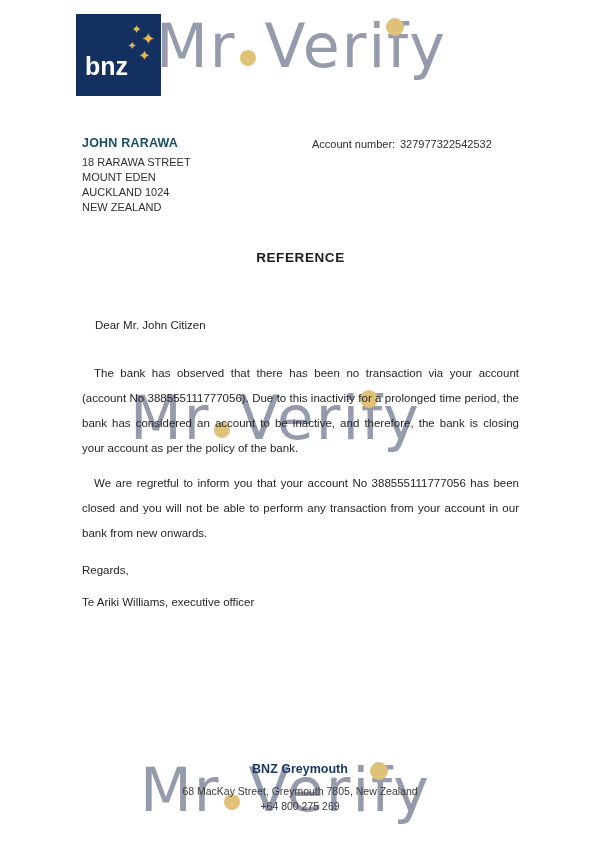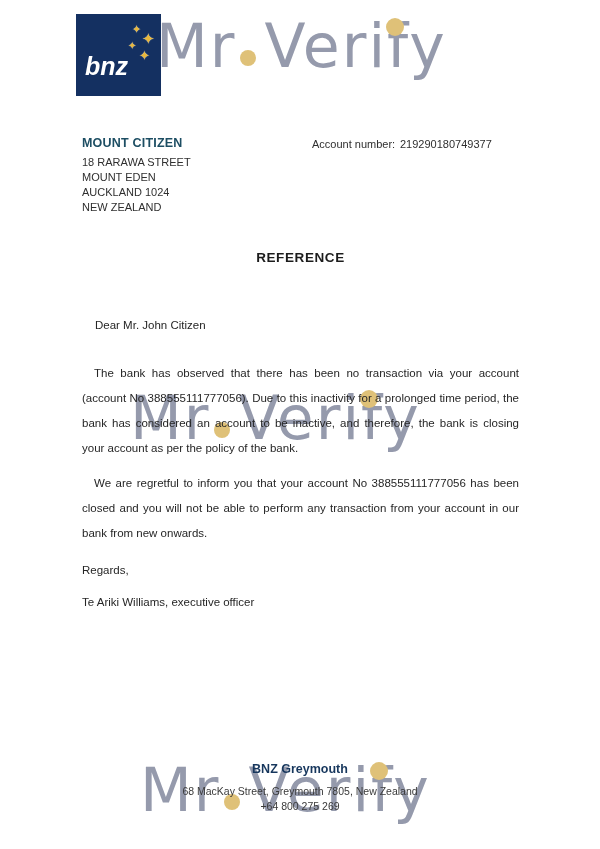--- a/index.html
+++ b/index.html
@@ -23,21 +23,21 @@
     overflow:hidden;
     box-shadow:0 0 4px rgba(0,0,0,.25);
   }
   
   .logo-box{
     position:absolute;left:76px;top:14px;width:85px;height:82px;
     background:var(--navy);
   }
   .logo-text{
     position:absolute;left:9px;top:38px;
-    color:#ffffff;font-weight:bold;font-style:italic;
+    color:#ffffff;font-weight:bold;
     font-size:25px;letter-spacing:0px;
     font-family:"Liberation Sans",sans-serif;
   }
   .stars{position:absolute;left:50px;top:8px;width:36px;height:50px;}
   .star{position:absolute;color:var(--star_gold);text-shadow:0 0 1px #fffdf2;line-height:1;}
   .star::before{content:"\2726";}
   .star.s1{left:6px;top:2px;font-size:11px;}
   .star.s2{left:16px;top:9px;font-size:15px;}
   .star.s3{left:2px;top:19px;font-size:10px;}
   .star.s4{left:13px;top:27px;font-size:13px;}
@@ -116,31 +116,31 @@
       <span class="logo-text">bnz</span>
       <span class="stars">
         <span class="star s1"></span>
         <span class="star s2"></span>
         <span class="star s3"></span>
         <span class="star s4"></span>
       </span>
     </div>
 
     <div class="recipient">
-      <div class="recipient-name">MOUNT CITIZEN</div>
+      <div class="recipient-name">JOHN RARAWA</div>
       <div class="recipient-line">18 RARAWA STREET</div>
       <div class="recipient-line">MOUNT EDEN</div>
       <div class="recipient-line">AUCKLAND 1024</div>
       <div class="recipient-line">NEW ZEALAND</div>
     </div>
 
     <div class="meta">
       <div class="meta-row">
         <span class="meta-label">Account number:</span>
-        <span class="meta-value">219290180749377</span>
+        <span class="meta-value">327977322542532</span>
       </div>
     </div>
 
     <div class="doc-title">REFERENCE</div>
 
     <div class="salutation">Dear Mr. John Citizen</div>
     <p class="para para-1">The bank has observed that there has been no transaction via your account (account No 388555111777056). Due to this inactivity for a prolonged time period, the bank has considered an account to be inactive, and therefore, the bank is closing your account as per the policy of the bank.</p>
     <p class="para para-2">We are regretful to inform you that your account No 388555111777056 has been closed and you will not be able to perform any transaction from your account in our bank from new onwards.</p>
     <div class="closing">Regards,</div>
     <div class="signature">Te Ariki Williams, executive officer</div>

